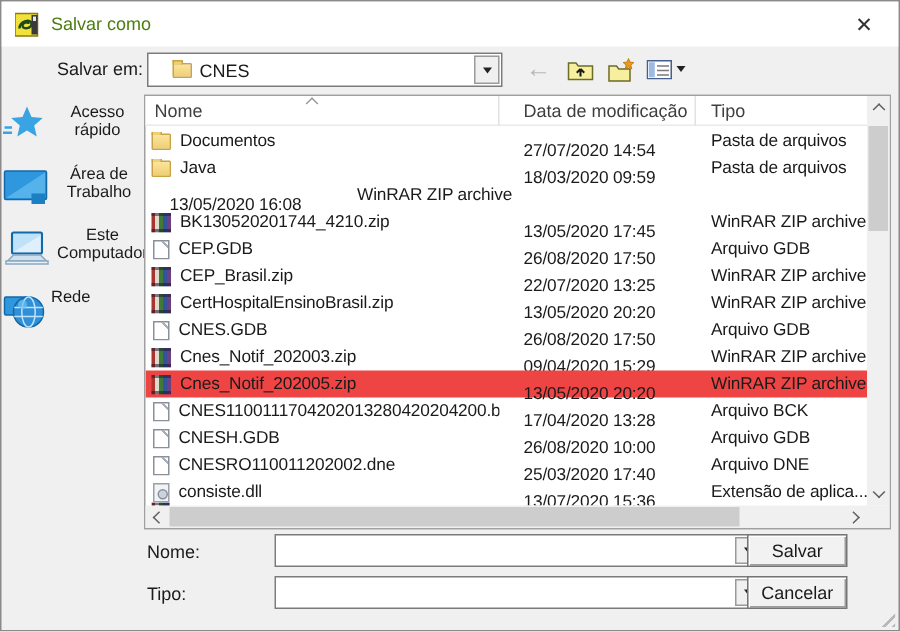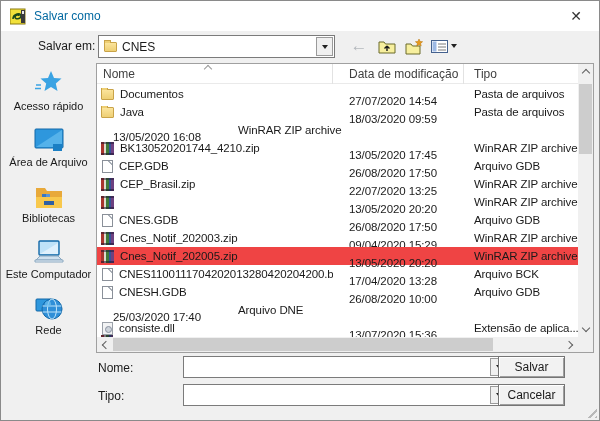--- a/index.html
+++ b/index.html
@@ -4,51 +4,51 @@
 <style>
   * { margin:0; padding:0; box-sizing:border-box; }
   html,body { width:600px; height:421px; font-family:"Liberation Sans", sans-serif; }
   .dialog{ position:relative; width:600px; height:421px; background:#f0f0f0;
            border:1px solid #8a8a8a; overflow:hidden; font-size:12px; color:#1a1a1a;}
 
   
   .titlebar{ position:absolute; left:0; top:0; width:100%; height:30px; background:#ffffff;
              display:flex; align-items:center; padding-left:9px;}
   .app-icon{ width:17px; height:17px; display:inline-block; margin-right:7px; }
-  .title{ font-size:12px; color:#0369a1; }
+  .title{ font-size:12px; color:#4d7c0f; }
   .close{ position:absolute; right:0; top:0; width:46px; height:30px; display:flex;
           align-items:center; justify-content:center; color:#333; font-size:14px; cursor:default;}
   .close::before{ content:"✕"; }
 
   
   .toolbar{ position:absolute; left:0; top:30px; width:100%; height:31px; }
   .savein-label{ position:absolute; left:37px; top:8px; }
   .combo{ position:absolute; background:#fff; border:1px solid #7b7b7b; display:flex;
           align-items:center; }
-  .savein-combo{ left:97px; top:4px; width:237px; height:23px; padding-left:5px; gap:5px;}
+  .savein-combo{ left:97px; top:4px; width:237px; height:23px; padding-left:16px; gap:5px;}
   .dd-btn{ position:absolute; right:1px; top:1px; bottom:1px; width:17px; background:#f0f0f0;
            border:1px solid #9a9a9a; display:flex; align-items:center; justify-content:center;}
   .dd-btn::after{ content:""; width:0; height:0; border-left:3.5px solid transparent;
                   border-right:3.5px solid transparent; border-top:4px solid #222;}
   .mini-folder{ width:13px; height:10px; background:linear-gradient(#fbe49c,#eecf74);
                 border:1px solid #c9a348; border-radius:1px; position:relative; flex:0 0 auto;}
   .mini-folder::before{ content:""; position:absolute; top:-3px; left:-1px; width:5px; height:2px;
                 background:#eecf74; border:1px solid #c9a348; border-bottom:none;}
   .tool{ position:absolute; top:6px; width:20px; height:18px; display:flex; align-items:center;
          justify-content:center;}
   .tool-back{ left:348px; color:#b4b8bd; font-size:17px; font-weight:bold;}
   .tool-back::before{ content:"←"; }
   .tool-up{ left:376px; } .tool-new{ left:403px; } .tool-views{ left:429px; width:28px;}
   .views-arrow{ width:0; height:0; border-left:3.5px solid transparent; margin-left:3px;
                 border-right:3.5px solid transparent; border-top:4px solid #222;}
 
   
   .sidebar{ position:absolute; left:0; top:62px; width:95px; height:290px; display:flex;
             flex-direction:column; align-items:center; padding-top:6px;}
-  .side-item{ width:95px; display:flex; flex-direction:column; align-items:center; gap:3px;
+  .side-item{ width:95px; display:flex; flex-direction:row; align-items:flex-start; gap:3px;
               margin-bottom:13px; text-align:center; font-size:11px; line-height:12px; cursor:default;}
   .side-item .sicon{ height:28px; display:flex; align-items:flex-end; justify-content:center;}
 
   
   .listpanel{ position:absolute; left:95px; top:62px; width:498px; height:290px;
               background:#fff; border:1px solid #a0a0a0;}
   .listheader{ position:absolute; left:0; top:0; width:481px; height:20px; background:#fff;
                border-bottom:1px solid #eaeaea; color:#3f3f3f; }
   .hcol{ position:absolute; top:0; height:20px; line-height:20px; padding-left:6px;
          border-right:1px solid #e2e2e2; overflow:hidden; white-space:nowrap;}
@@ -171,33 +171,21 @@
       <span>Acesso rápido</span>
     </div>
     <div class="side-item">
       <span class="sicon">
         <svg width="32" height="26" viewBox="0 0 32 26">
           <rect x="2" y="2" width="28" height="19" rx="1" fill="#2e97dd" stroke="#1268a8"></rect>
           <path d="M3 20 L29 3 v17 z" fill="#55b2ea"></path>
           <rect x="20" y="17" width="9" height="7" fill="#1b7fc4"></rect>
         </svg>
       </span>
-      <span>Área de Arquivo</span>
-    </div>
-    <div class="side-item">
-      <span class="sicon">
-        <svg width="30" height="24" viewBox="0 0 30 24">
-          <path d="M2 3 h9 l2 3 h15 v17 H2 z" fill="#e8a93a"></path>
-          <rect x="8" y="9" width="8" height="11" fill="#3a78c2"></rect>
-          <rect x="12" y="9" width="4" height="11" fill="#5a94d8"></rect>
-          <path d="M2 23 h26 l0 -11 -26 0 z" fill="#f8c84c"></path>
-          <path d="M10 16 h10 v4 h-10 z" fill="#2e5fa3"></path>
-        </svg>
-      </span>
-      <span>Bibliotecas</span>
+      <span>Área de Trabalho</span>
     </div>
     <div class="side-item">
       <span class="sicon">
         <svg width="34" height="26" viewBox="0 0 34 26">
           <rect x="7" y="2" width="20" height="14" rx="1" fill="#bfe2f8" stroke="#1268a8" stroke-width="1.4"></rect>
           <path d="M8 15 L26 4 v11 z" fill="#dff0fc"></path>
           <path d="M4 21 l4 -4 h18 l4 4 z" fill="#cfe0ee" stroke="#8aa8c0"></path>
           <path d="M3 21 h28 v2 h-28 z" fill="#e8f0f8" stroke="#8aa8c0"></path>
         </svg>
       </span>
@@ -272,20 +260,21 @@
       <span class="ficon icon-winrar"></span>
       <span class="fname">CEP_Brasil.zip</span>
     </span>
     <span class="fcell-date fdate">22/07/2020 13:25</span>
     <span class="fcell-type ftype">WinRAR ZIP archive</span>
   </div>
 
   <div class="row">
     <span class="fcell-name">
       <span class="ficon icon-winrar"></span>
+      <span class="fname">CertHospitalEnsinoBrasil.zip</span>
     </span>
     <span class="fcell-date fdate">13/05/2020 20:20</span>
     <span class="fcell-type ftype">WinRAR ZIP archive</span>
   </div>
 
   <div class="row">
     <span class="fcell-name">
       <span class="ficon icon-file"></span>
       <span class="fname">CNES.GDB</span>
     </span>
@@ -323,20 +312,24 @@
   <div class="row">
     <span class="fcell-name">
       <span class="ficon icon-file"></span>
       <span class="fname">CNESH.GDB</span>
     </span>
     <span class="fcell-date fdate">26/08/2020 10:00</span>
     <span class="fcell-type ftype">Arquivo GDB</span>
   </div>
 
   <div class="row">
+    <span class="fcell-name">
+      <span class="ficon icon-file"></span>
+      <span class="fname">CNESRO110011202002.dne</span>
+    </span>
     <span class="fcell-date fdate">25/03/2020 17:40</span>
     <span class="fcell-type ftype">Arquivo DNE</span>
   </div>
 
   <div class="row">
     <span class="fcell-name">
       <span class="ficon icon-dll"></span>
       <span class="fname">consiste.dll</span>
     </span>
     <span class="fcell-date fdate">13/07/2020 15:36</span>

